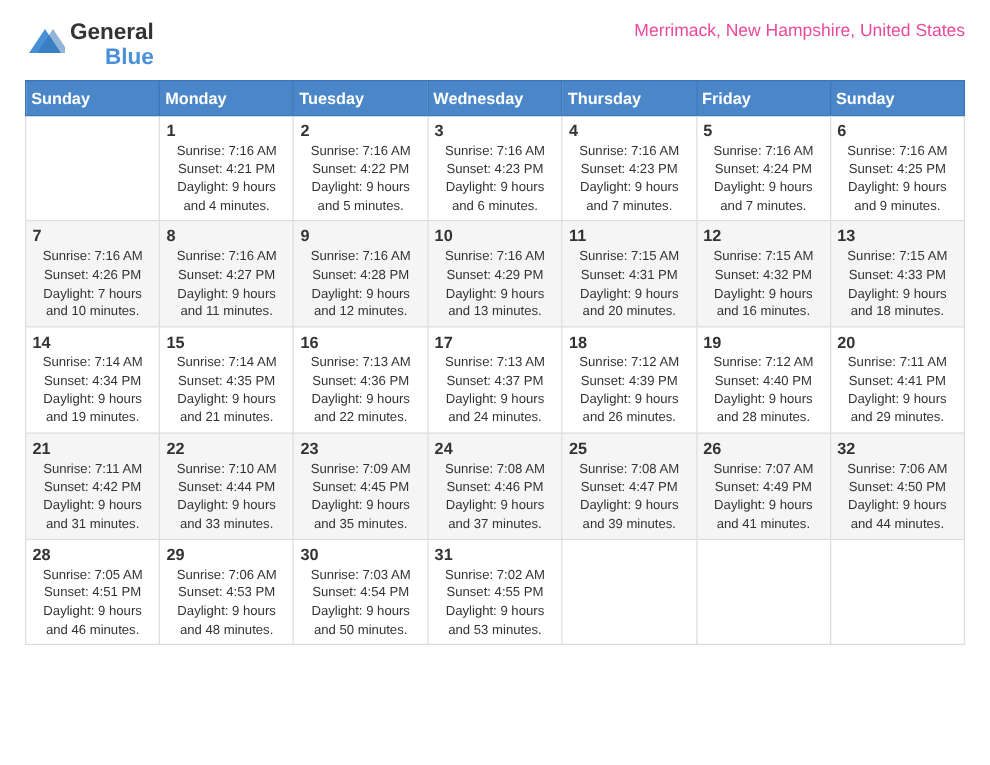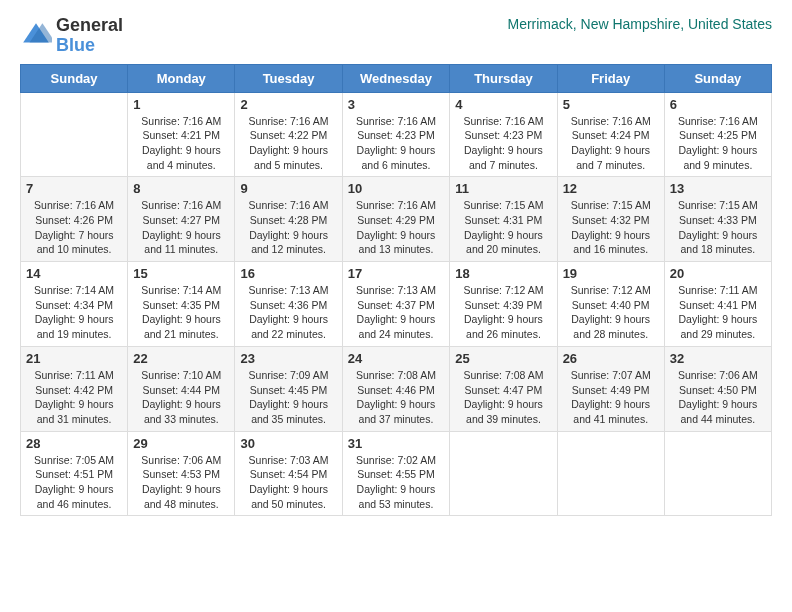--- a/index.html
+++ b/index.html
@@ -35,32 +35,32 @@
     .title-block {
       text-align: right;
     }
     .month-title {
       font-size: 32px;
       font-weight: bold;
       color: #333;
     }
     .location {
       font-size: 14px;
-      color: #0f766e;
+      color: #ec4899;
     }
     table {
       width: 100%;
       border-collapse: collapse;
       font-size: 11px;
     }
     thead tr th {
       background-color: #4a86c8;
       color: #fff;
       padding: 6px 4px;
-      text-align: center;
+      text-align: left;
       font-size: 13px;
       font-weight: bold;
       border: 1px solid #3a76b8;
     }
     tbody tr td {
       border: 1px solid #ddd;
       vertical-align: top;
       padding: 4px 5px;
       width: 108px;
       min-height: 80px;
@@ -90,21 +90,21 @@
 <body>
 
 <div class="header">
   <div class="logo">
     <svg class="logo-icon" viewBox="0 0 40 40">
       <polygon points="20,4 36,28 4,28" fill="#4a90d9"></polygon>
       <polygon points="28,4 44,28 12,28" fill="#2a6cb0" opacity="0.5"></polygon>
     </svg>
     <div class="logo-text">
       <div>General</div>
-      <div style="color:#4a90d9;">Blue</div>
+      <div style="color:#4a90d9;text-align:right;">Blue</div>
     </div>
   </div>
   <div class="title-block">
     <div class="location">Merrimack, New Hampshire, United States</div>
   </div>
 </div>
 
 <table>
   <thead>
     <tr>

